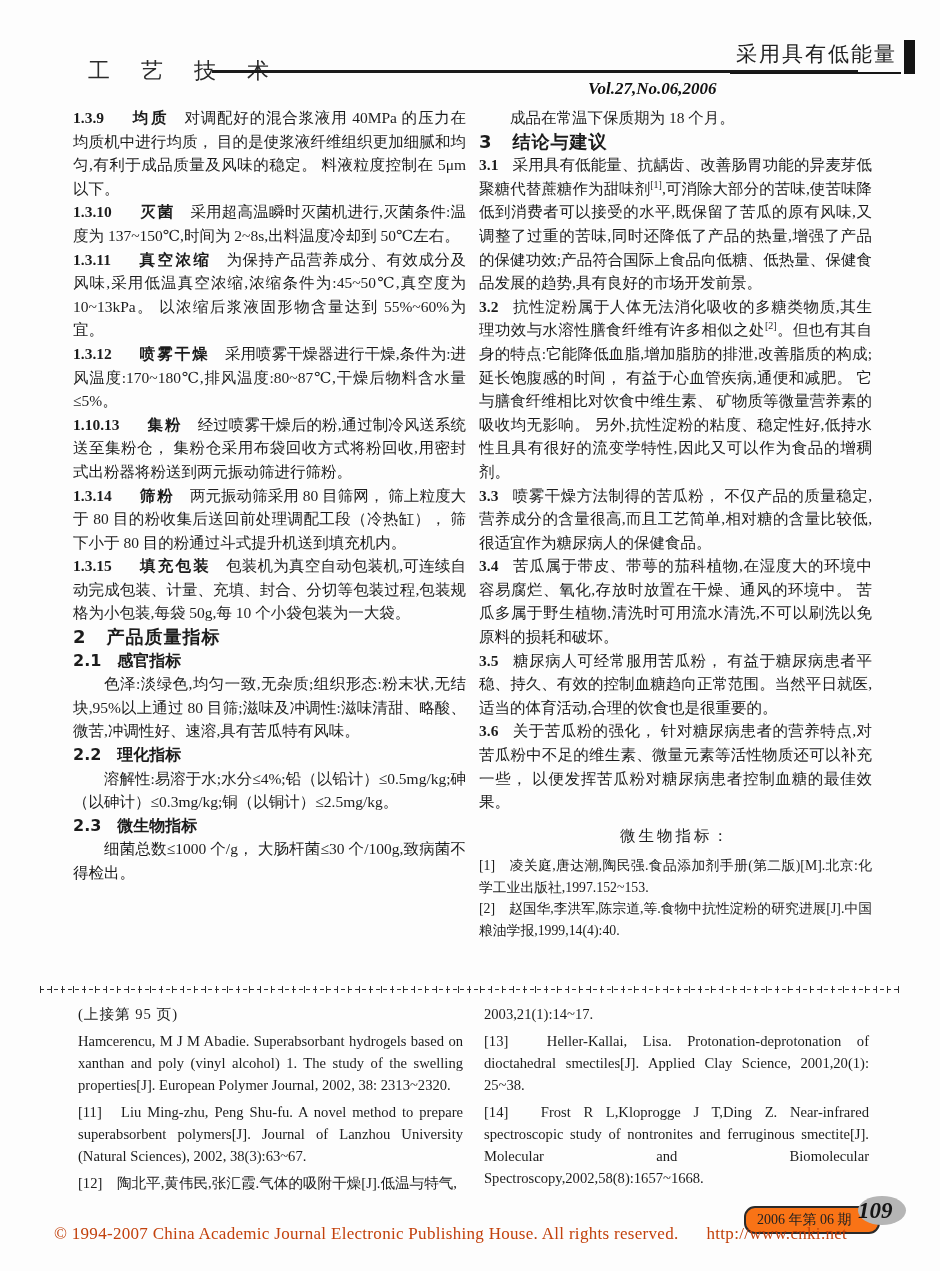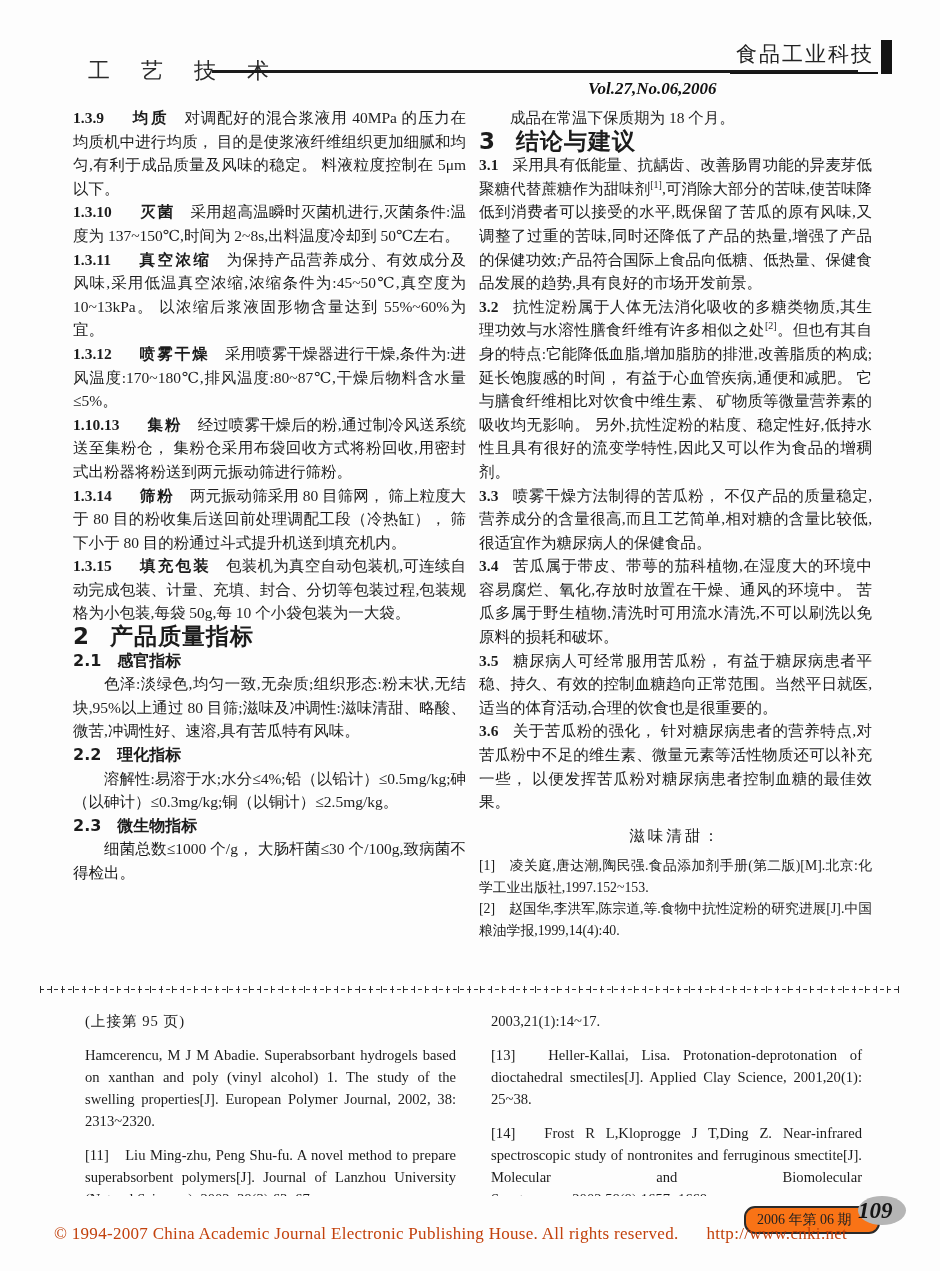--- a/index.html
+++ b/index.html
@@ -30,21 +30,21 @@
   .col{
     position:absolute;top:106px;width:393px;height:882px;overflow:hidden;
     font-size:15.5px;line-height:23.6px;text-align:justify;
   }
   .col-left{left:73px;}
   .col-right{left:479px;}
   .col p{margin:0;}
   .step .snum{font-weight:700;margin-right:28px;}
   .step .stitle{font-weight:700;margin-right:15px;letter-spacing:2px;}
   .sec{
-    margin:5px 0 4px;font-size:23px;font-weight:700;
+    margin:5px 0 4px;font-size:18px;font-weight:700;
     font-family:"DejaVu Sans","Liberation Sans",sans-serif;letter-spacing:1px;
   }
   .sec .hnum{margin-right:20px;}
   .sub{
     margin:3px 0 2px;font-size:16px;font-weight:700;
     font-family:"DejaVu Sans","Liberation Sans",sans-serif;
   }
   .sub .hnum{margin-right:16px;}
   .indent{text-indent:2em;}
   .concl .snum{font-weight:700;margin-right:14px;}
@@ -60,21 +60,21 @@
     background:
       repeating-linear-gradient(90deg,#2d2d2d 0 1px,transparent 1px 11px) 0 0/100% 7px no-repeat,
       repeating-linear-gradient(90deg,#2d2d2d 0 4px,transparent 4px 7px) 0 3px/100% 1px no-repeat;
   }
   .cont-col{
     position:absolute;top:998px;width:395px;height:198px;overflow:hidden;
     font-size:14.6px;line-height:22px;text-align:justify;
   }
   .cont-left{left:73px;}
   .cont-right{left:479px;}
-  .cont-col p{margin:12px;}
+  .cont-col p{margin:5px;}
   .cont-note{letter-spacing:1px;}
   
   .issue-badge{
     position:absolute;left:744px;top:1206px;height:24px;line-height:24px;
     padding:0 26px 0 11px;border:2px solid #2a2a2a;border-radius:11px;
     font-size:14px;color:#222;background:#f97316;white-space:nowrap;
   }
   .page-num{
     position:absolute;left:858px;top:1196px;width:48px;height:29px;
     background:#b5b5b5;border-radius:50%;
@@ -88,21 +88,21 @@
   .copyright-line .url{margin-left:28px;}
 </style>
 </head>
 <body>
 
 <div class="page">
 
   <div class="cat-label">工 艺 技 术</div>
   <div class="header-rule"></div>
   <div class="journal-logo">
-    <span class="journal-name">食品工业科技</span><span class="journal-bar"></span>
+    <span class="journal-name">采用具有低能量</span><span class="journal-bar"></span>
   </div>
   <div class="vol-info">Vol.27,No.06,2006</div>
 
   <div class="col col-left">
     <p class="step"><span class="snum">1.3.9</span><span class="stitle">均质</span><span>对调配好的混合浆液用 40MPa 的压力在均质机中进行均质， 目的是使浆液纤维组织更加细腻和均匀,有利于成品质量及风味的稳定。 料液粒度控制在 5μm 以下。</span></p>
     <p class="step"><span class="snum">1.3.10</span><span class="stitle">灭菌</span><span>采用超高温瞬时灭菌机进行,灭菌条件:温度为 137~150℃,时间为 2~8s,出料温度冷却到 50℃左右。</span></p>
     <p class="step"><span class="snum">1.3.11</span><span class="stitle">真空浓缩</span><span>为保持产品营养成分、有效成分及风味,采用低温真空浓缩,浓缩条件为:45~50℃,真空度为 10~13kPa。 以浓缩后浆液固形物含量达到 55%~60%为宜。</span></p>
     <p class="step"><span class="snum">1.3.12</span><span class="stitle">喷雾干燥</span><span>采用喷雾干燥器进行干燥,条件为:进风温度:170~180℃,排风温度:80~87℃,干燥后物料含水量≤5%。</span></p>
     <p class="step"><span class="snum">1.10.13</span><span class="stitle">集粉</span><span>经过喷雾干燥后的粉,通过制冷风送系统送至集粉仓， 集粉仓采用布袋回收方式将粉回收,用密封式出粉器将粉送到两元振动筛进行筛粉。</span></p>
     <p class="step"><span class="snum">1.3.14</span><span class="stitle">筛粉</span><span>两元振动筛采用 80 目筛网， 筛上粒度大于 80 目的粉收集后送回前处理调配工段（冷热缸）， 筛下小于 80 目的粉通过斗式提升机送到填充机内。</span></p>
@@ -123,21 +123,21 @@
 
     <p class="sec"><span class="hnum">3</span><span>结论与建议</span></p>
 
     <p class="concl"><span class="snum">3.1</span><span>采用具有低能量、抗龋齿、改善肠胃功能的异麦芽低聚糖代替蔗糖作为甜味剂</span><sup>[1]</sup><span>,可消除大部分的苦味,使苦味降低到消费者可以接受的水平,既保留了苦瓜的原有风味,又调整了过重的苦味,同时还降低了产品的热量,增强了产品的保健功效;产品符合国际上食品向低糖、低热量、保健食品发展的趋势,具有良好的市场开发前景。</span></p>
     <p class="concl"><span class="snum">3.2</span><span>抗性淀粉属于人体无法消化吸收的多糖类物质,其生理功效与水溶性膳食纤维有许多相似之处</span><sup>[2]</sup><span>。但也有其自身的特点:它能降低血脂,增加脂肪的排泄,改善脂质的构成;延长饱腹感的时间， 有益于心血管疾病,通便和减肥。 它与膳食纤维相比对饮食中维生素、 矿物质等微量营养素的吸收均无影响。 另外,抗性淀粉的粘度、稳定性好,低持水性且具有很好的流变学特性,因此又可以作为食品的增稠剂。</span></p>
     <p class="concl"><span class="snum">3.3</span><span>喷雾干燥方法制得的苦瓜粉， 不仅产品的质量稳定,营养成分的含量很高,而且工艺简单,相对糖的含量比较低,很适宜作为糖尿病人的保健食品。</span><sup></sup><span></span></p>
     <p class="concl"><span class="snum">3.4</span><span>苦瓜属于带皮、带萼的茄科植物,在湿度大的环境中容易腐烂、氧化,存放时放置在干燥、通风的环境中。 苦瓜多属于野生植物,清洗时可用流水清洗,不可以刷洗以免原料的损耗和破坏。</span><sup></sup><span></span></p>
     <p class="concl"><span class="snum">3.5</span><span>糖尿病人可经常服用苦瓜粉， 有益于糖尿病患者平稳、持久、有效的控制血糖趋向正常范围。当然平日就医,适当的体育活动,合理的饮食也是很重要的。</span><sup></sup><span></span></p>
     <p class="concl"><span class="snum">3.6</span><span>关于苦瓜粉的强化， 针对糖尿病患者的营养特点,对苦瓜粉中不足的维生素、微量元素等活性物质还可以补充一些， 以便发挥苦瓜粉对糖尿病患者控制血糖的最佳效果。</span><sup></sup><span></span></p>
 
-    <p class="ref-head">滋味清甜：</p>
+    <p class="ref-head">微生物指标：</p>
     <p class="ref">[1]　凌关庭,唐达潮,陶民强.食品添加剂手册(第二版)[M].北京:化学工业出版社,1997.152~153.</p>
     <p class="ref">[2]　赵国华,李洪军,陈宗道,等.食物中抗性淀粉的研究进展[J].中国粮油学报,1999,14(4):40.</p>
   </div>
 
   <div class="divider"></div>
 
   <div class="cont-col cont-left">
     <p class="cont-note">(上接第 95 页)</p>
     <p>Hamcerencu, M J M Abadie. Superabsorbant hydrogels based on xanthan and poly (vinyl alcohol)  1.  The study of the swelling properties[J]. European Polymer Journal, 2002, 38: 2313~2320.</p>
     <p>[11]　Liu Ming-zhu, Peng Shu-fu.  A novel method to prepare superabsorbent polymers[J]. Journal of Lanzhou University (Natural Sciences), 2002, 38(3):63~67.</p>

